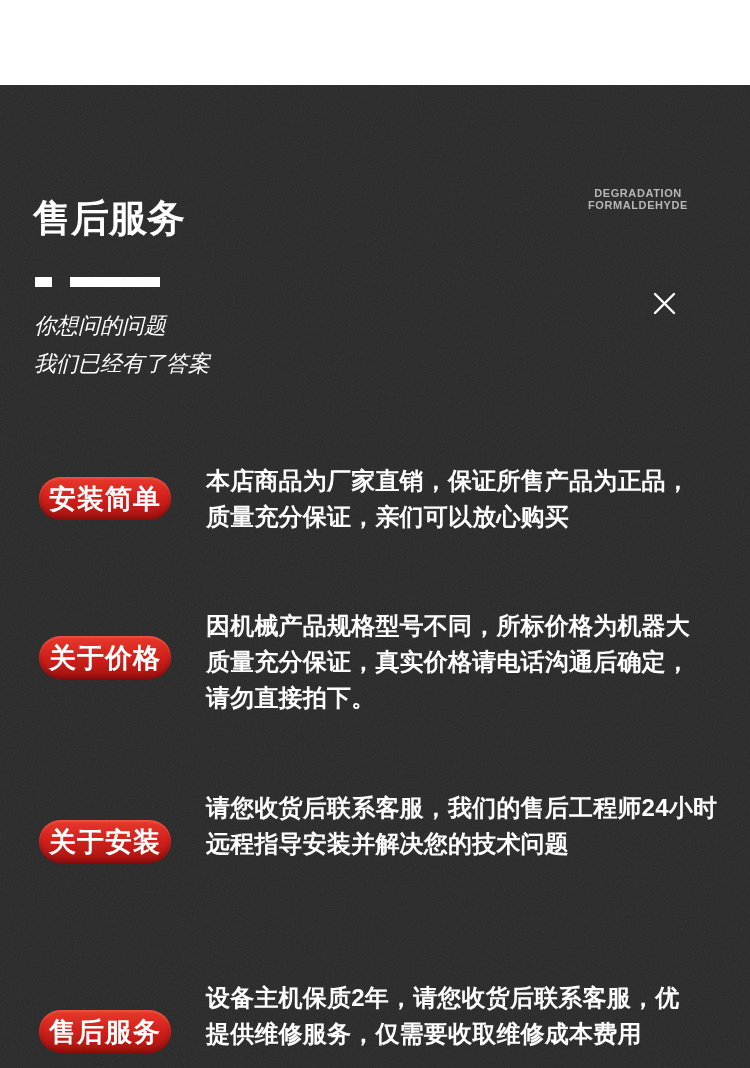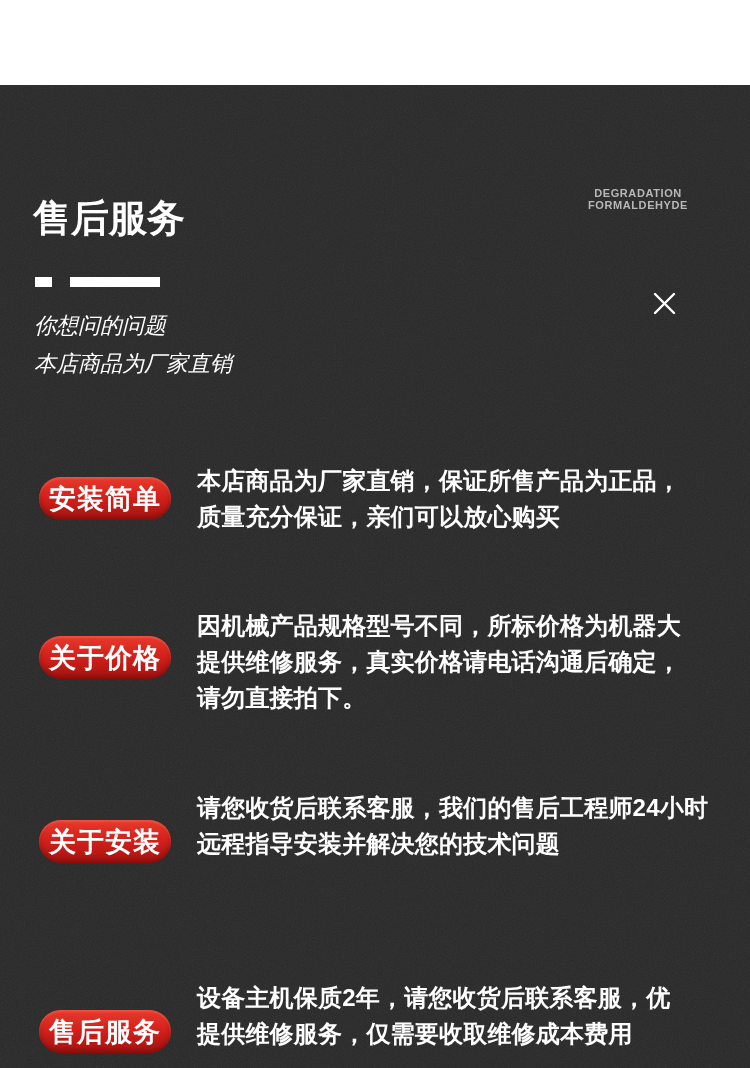--- a/index.html
+++ b/index.html
@@ -56,21 +56,21 @@
 
   .sec-text {
     position: absolute; left: 197px; width: 512px;
     color: #ffffff; font-size: 24px; line-height: 36px; font-weight: 700;
     letter-spacing: 0.2px;
   }
   .sec-text-1 { top: 378px; }
   .sec-text-2 { top: 523px; }
   .sec-text-3 { top: 705px; }
   .sec-text-4 { top: 895px; }
-  .sec-line { white-space: nowrap; }
+  .sec-line { white-space: nowrap; margin-left: 9px; }
 </style>
 </head>
 <body>
 
 <div class="top-strip"></div>
 
 <div class="panel">
 
   <svg class="noise-svg" xmlns="http://www.w3.org/2000/svg">
     <filter id="grain">
@@ -84,37 +84,37 @@
 
   <div class="brand">
     <div>DEGRADATION</div>
     <div>FORMALDEHYDE</div>
   </div>
 
   <div class="dash dash-short"></div>
   <div class="dash dash-long"></div>
 
   <div class="intro intro-1">你想问的问题</div>
-  <div class="intro intro-2">本店商品为厂家直销</div>
+  <div class="intro intro-2">我们已经有了答案</div>
 
   <svg class="close-x" viewBox="0 0 25 25" xmlns="http://www.w3.org/2000/svg">
     <line x1="3" y1="3" x2="22" y2="22" stroke="#ffffff" stroke-width="2.4" stroke-linecap="round"></line>
     <line x1="22" y1="3" x2="3" y2="22" stroke="#ffffff" stroke-width="2.4" stroke-linecap="round"></line>
   </svg>
 
   <div class="badge badge-1">安装简单</div>
   <div class="sec-text sec-text-1">
     <div class="sec-line">本店商品为厂家直销，保证所售产品为正品，</div>
     <div class="sec-line">质量充分保证，亲们可以放心购买</div>
   </div>
 
   <div class="badge badge-2">关于价格</div>
   <div class="sec-text sec-text-2">
     <div class="sec-line">因机械产品规格型号不同，所标价格为机器大</div>
-    <div class="sec-line">提供维修服务，真实价格请电话沟通后确定，</div>
+    <div class="sec-line">质量充分保证，真实价格请电话沟通后确定，</div>
     <div class="sec-line">请勿直接拍下。</div>
   </div>
 
   <div class="badge badge-3">关于安装</div>
   <div class="sec-text sec-text-3">
     <div class="sec-line">请您收货后联系客服，我们的售后工程师24小时</div>
     <div class="sec-line">远程指导安装并解决您的技术问题</div>
   </div>
 
   <div class="badge badge-4">售后服务</div>

